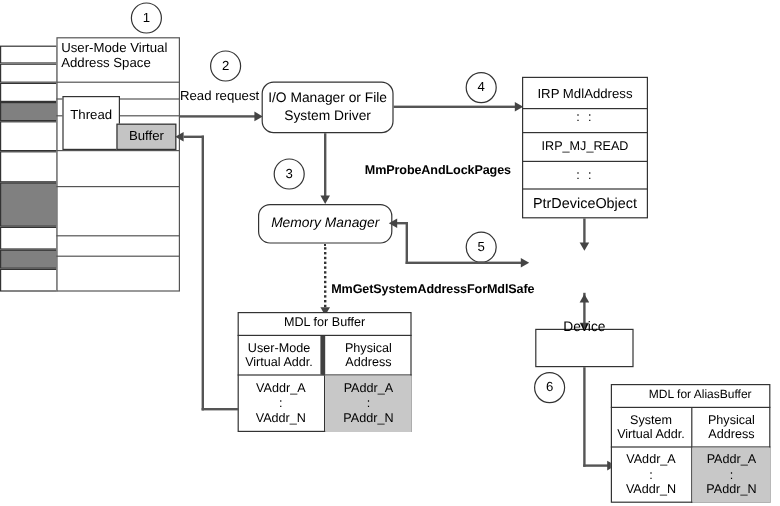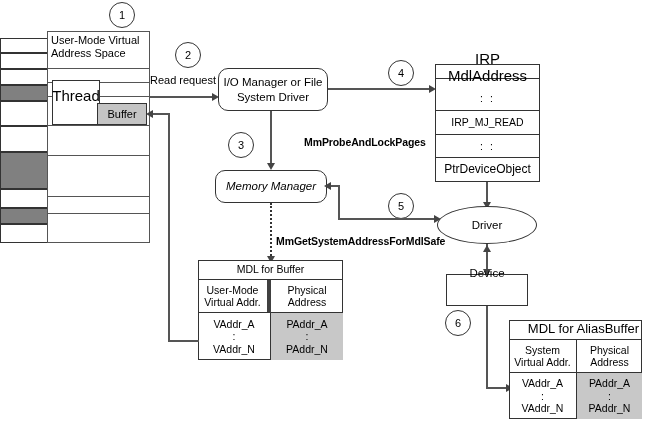--- a/index.html
+++ b/index.html
@@ -66,21 +66,21 @@
 
   <div class="ln" style="left:47px;top:68px;width:103px;height:1px;"></div>
   <div class="ln" style="left:47px;top:82px;width:103px;height:1px;"></div>
   <div class="ln" style="left:47px;top:96px;width:103px;height:1px;"></div>
   <div class="ln" style="left:47px;top:125px;width:103px;height:1px;"></div>
   <div class="ln" style="left:47px;top:155px;width:103px;height:1px;"></div>
   <div class="ln" style="left:47px;top:196px;width:103px;height:1px;"></div>
   <div class="ln" style="left:47px;top:213px;width:103px;height:1px;"></div>
 
   <div class="box" style="left:52px;top:80px;width:48px;height:45px;border-color:#333;background:#fff;"></div>
-  <div class="lbl" style="left:52px;top:80px;width:48px;height:32px;font-size:15px;">Thread</div>
+  <div class="lbl" style="left:52px;top:80px;width:48px;height:32px;font-size:11px;">Thread</div>
 
   <div class="box" style="left:97px;top:103px;width:50px;height:22px;border-color:#333;background:#c4c4c4;"></div>
   <div class="lbl" style="left:97px;top:103px;width:50px;height:22px;font-size:11px;">Buffer</div>
 
   <div class="circ" style="left:109px;top:2px;">1</div>
   <div class="circ" style="left:175px;top:42px;">2</div>
   <div class="circ" style="left:228px;top:132px;">3</div>
   <div class="circ" style="left:388px;top:60px;">4</div>
   <div class="circ" style="left:388px;top:193px;">5</div>
   <div class="circ" style="left:445px;top:310px;">6</div>
@@ -105,30 +105,29 @@
   <div class="arrowD" style="left:267px;top:256px;"></div>
   <div class="lbl bold" style="left:276px;top:234px;width:180px;height:14px;justify-content:flex-start;">MmGetSystemAddressForMdlSafe</div>
 
   <div class="ln" style="left:338px;top:185px;width:2px;height:35px;"></div>
   <div class="ln" style="left:330px;top:185px;width:10px;height:2px;"></div>
   <div class="arrowL" style="left:324px;top:182px;"></div>
   <div class="ln" style="left:338px;top:218px;width:100px;height:2px;"></div>
   <div class="arrowR" style="left:434px;top:215px;"></div>
 
   <div class="tbl" style="left:435px;top:64px;width:105px;height:118px;"></div>
-  <div class="lbl" style="left:435px;top:56px;width:105px;height:23px;font-size:15px;border-bottom:1px solid #333;">IRP MdlAddress</div>
+  <div class="lbl" style="left:435px;top:68px;width:105px;height:23px;font-size:11px;border-bottom:1px solid #333;">IRP MdlAddress</div>
   <div class="lbl" style="left:435px;top:87px;width:105px;height:24px;font-size:10.5px;border-bottom:1px solid #333;letter-spacing:2px;">:      :</div>
   <div class="lbl" style="left:435px;top:111px;width:105px;height:24px;font-size:10.5px;border-bottom:1px solid #333;">IRP_MJ_READ</div>
   <div class="lbl" style="left:435px;top:135px;width:105px;height:23px;font-size:10.5px;border-bottom:1px solid #333;letter-spacing:2px;">:      :</div>
   <div class="lbl" style="left:435px;top:158px;width:105px;height:24px;font-size:12px;">PtrDeviceObject</div>
 
   <div class="ln" style="left:486px;top:182px;width:2px;height:24px;"></div>
   <div class="arrowD" style="left:483px;top:202px;"></div>
 
-  <div class="ell" style="left:437px;top:206px;width:100px;height:38px;">Driver</div>
 
   <div class="ln" style="left:486px;top:244px;width:2px;height:30px;"></div>
   <div class="arrowU" style="left:483px;top:245px;"></div>
   <div class="arrowD" style="left:483px;top:269px;"></div>
 
   <div class="box" style="left:446px;top:274px;width:82px;height:32px;border-color:#333;"></div>
   <div class="lbl" style="left:446px;top:258px;width:82px;height:32px;font-size:11.5px;">Device</div>
 
   <div class="ln" style="left:486px;top:306px;width:2px;height:83px;"></div>
   <div class="ln" style="left:486px;top:387px;width:24px;height:2px;"></div>
@@ -150,21 +149,21 @@
     <span>:</span>
     <span>PAddr_N</span>
   </div>
 
   <div class="ln" style="left:168px;top:340px;width:31px;height:2px;"></div>
   <div class="ln" style="left:168px;top:113px;width:2px;height:229px;"></div>
   <div class="ln" style="left:153px;top:113px;width:17px;height:2px;"></div>
   <div class="arrowL" style="left:146px;top:110px;"></div>
 
   <div class="tbl" style="left:509px;top:320px;width:133px;height:99px;"></div>
-  <div class="lbl" style="left:509px;top:320px;width:133px;height:20px;font-size:13px;border-bottom:1px solid #333;padding-left:16px;">MDL for AliasBuffer</div>
+  <div class="lbl" style="left:509px;top:320px;width:133px;height:20px;font-size:10px;border-bottom:1px solid #333;padding-left:16px;">MDL for AliasBuffer</div>
   <div class="tcell" style="position:absolute;left:509px;top:340px;width:68px;height:33px;border-right:1px solid #333;border-bottom:1px solid #333;white-space:pre-line;">System
 Virtual Addr.</div>
   <div class="tcell" style="position:absolute;left:577px;top:340px;width:65px;height:33px;border-bottom:1px solid #333;white-space:pre-line;">Physical
 Address</div>
   <div class="tcell" style="position:absolute;left:509px;top:373px;width:68px;height:46px;border-right:1px solid #333;">
     <span>VAddr_A</span>
     <span>:</span>
     <span>VAddr_N</span>
   </div>
   <div class="tcell" style="position:absolute;left:577px;top:373px;width:65px;height:46px;background:#c8c8c8;">

